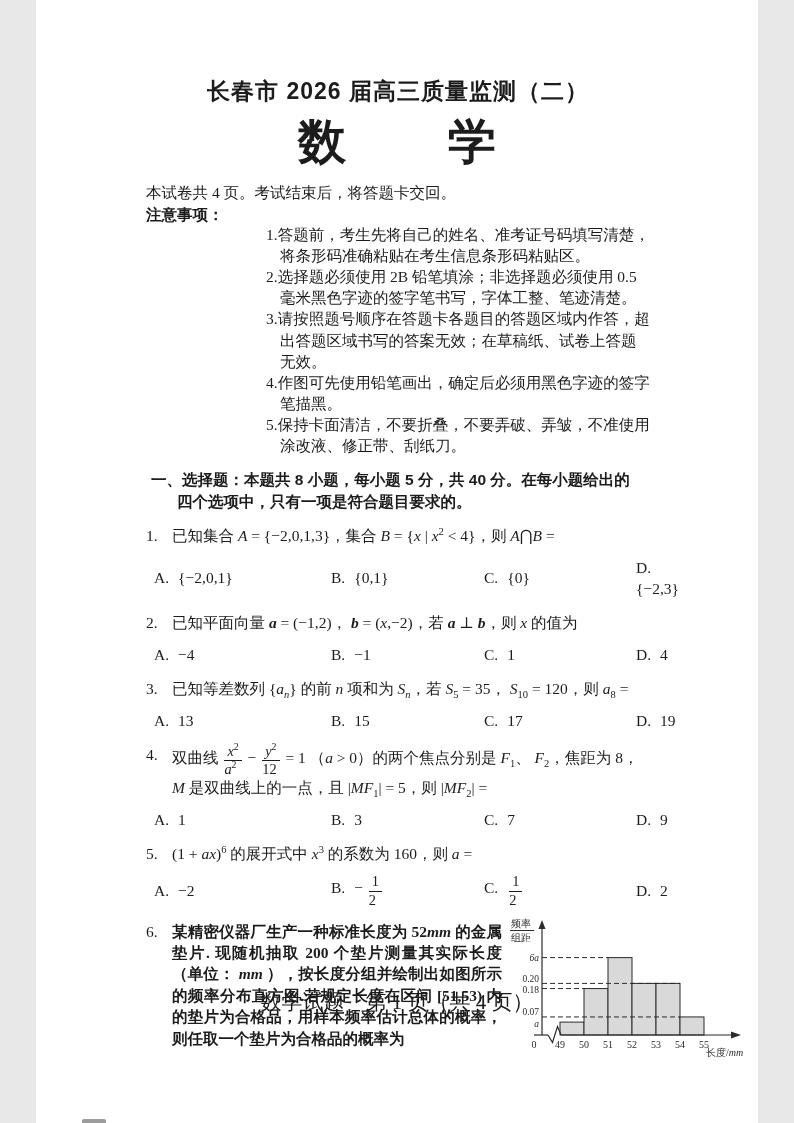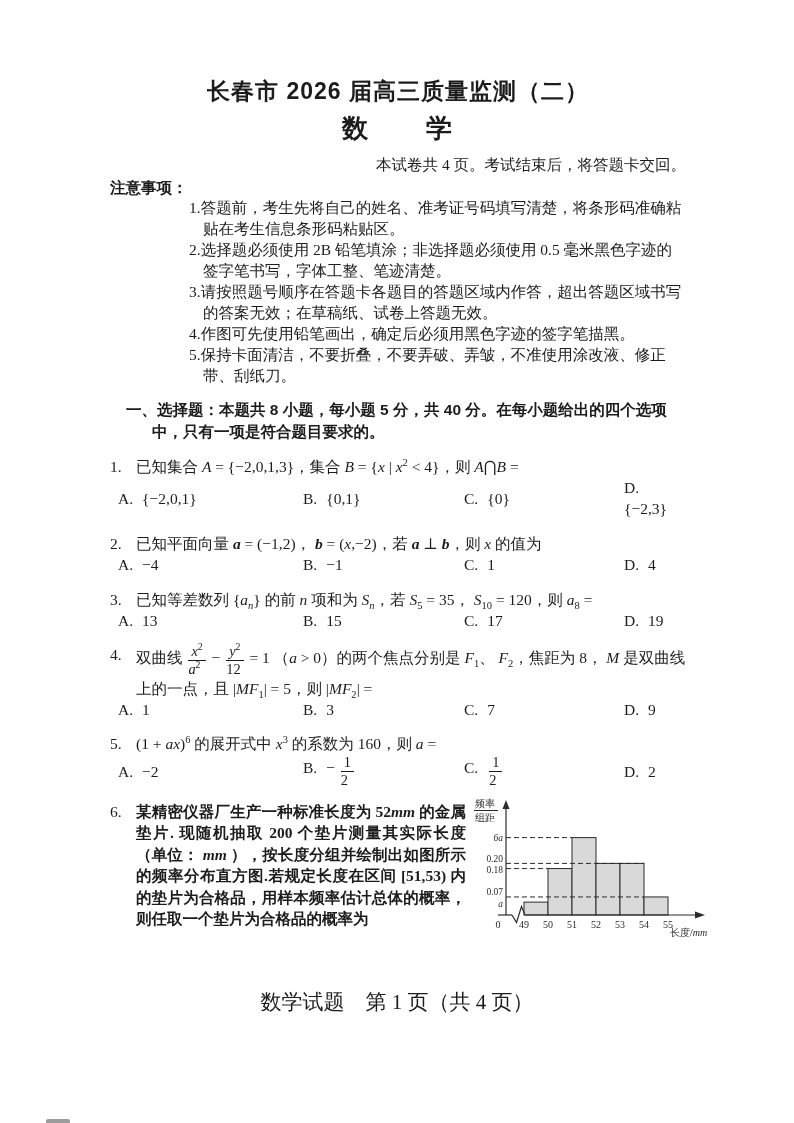--- a/index.html
+++ b/index.html
@@ -1,33 +1,33 @@
 <!DOCTYPE html>
 <html><head>
 <meta charset="utf-8">
 <style>
   html,body{margin:0;padding:0;background:#e8e8e8;}
   .page{
-    position:relative;width:794px;height:1123px;margin:0 auto;background:#ffffff;
+    position:relative;width:722px;height:1123px;margin:0 auto;background:#ffffff;
     font-family:"Liberation Serif","DejaVu Serif",serif;color:#1c1c1c;
     font-size:15.5px;line-height:1.38;overflow:hidden;
   }
   .content{padding:76px 108px 0 110px;}
   .hei{font-family:"Liberation Sans","DejaVu Sans",sans-serif;font-weight:bold;}
   h1.exam-title{margin:0;text-align:center;font-size:23px;letter-spacing:1px;}
-  h2.subject{margin:4px 0 10px;text-align:center;font-size:26px;line-height:1.25;letter-spacing:2px;}
-  p.intro{margin:0 0 1px;text-align:right;}
-  .notices{display:flex;}
+  h2.subject{margin:4px 0 10px;text-align:center;font-size:48px;line-height:1.25;letter-spacing:2px;}
+  p.intro{margin:0 0 1px;}
+  .notices{display:flex;gap:41px;}
   .notice-label{width:79px;flex:none;}
   .notice-items{flex:1;margin-top:20px;}
   .notice-item{padding-left:14px;text-indent:-14px;line-height:1.36;}
-  .section-heading{margin:13px 16px 0;padding-left:26px;text-indent:-26px;line-height:1.4;}
+  .section-heading{margin:13px 5px 0;padding-left:26px;text-indent:-26px;line-height:1.4;}
   .q{position:relative;padding-left:26px;margin-top:13px;}
   .q-num{position:absolute;left:0;top:0;}
-  .opts{display:grid;grid-template-columns:177px 153px 152px 1fr;margin-left:-18px;margin-top:0;align-items:center;gap:8px;}
+  .opts{display:grid;grid-template-columns:177px 153px 152px 1fr;margin-left:-18px;margin-top:10px;align-items:center;}
   .opt-letter{margin-right:9px;}
   .mi{font-style:italic;}
   .mb{font-style:italic;font-weight:bold;}
   sup,sub{font-size:68%;line-height:0;}
   .frac{display:inline-block;vertical-align:-0.8em;text-align:left;line-height:1.05;margin:0 2px;font-size:93%;}
   .frac .fnum{display:block;padding:0 3px 1px;border-bottom:1px solid currentColor;}
   .frac .fden{display:block;padding-top:1px;}
   .q6-body{display:flex;}
   .q6-stem{width:330px;flex:none;text-align:justify;font-weight:bold;}
   .q6-chart{flex:none;margin-left:6px;margin-top:-6px;}

